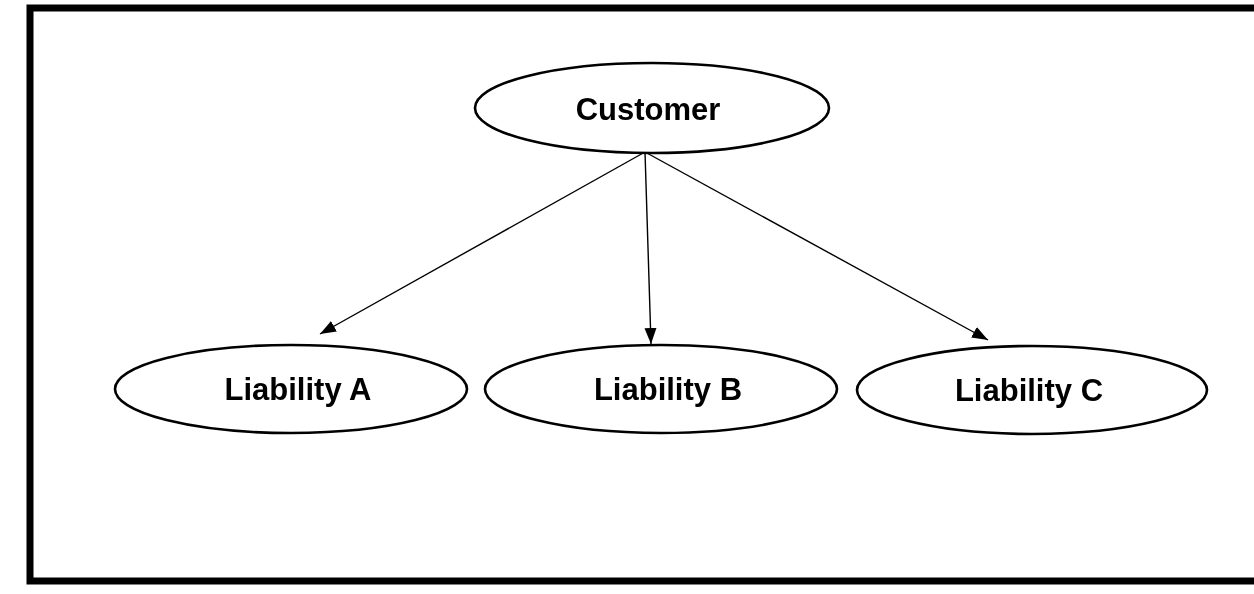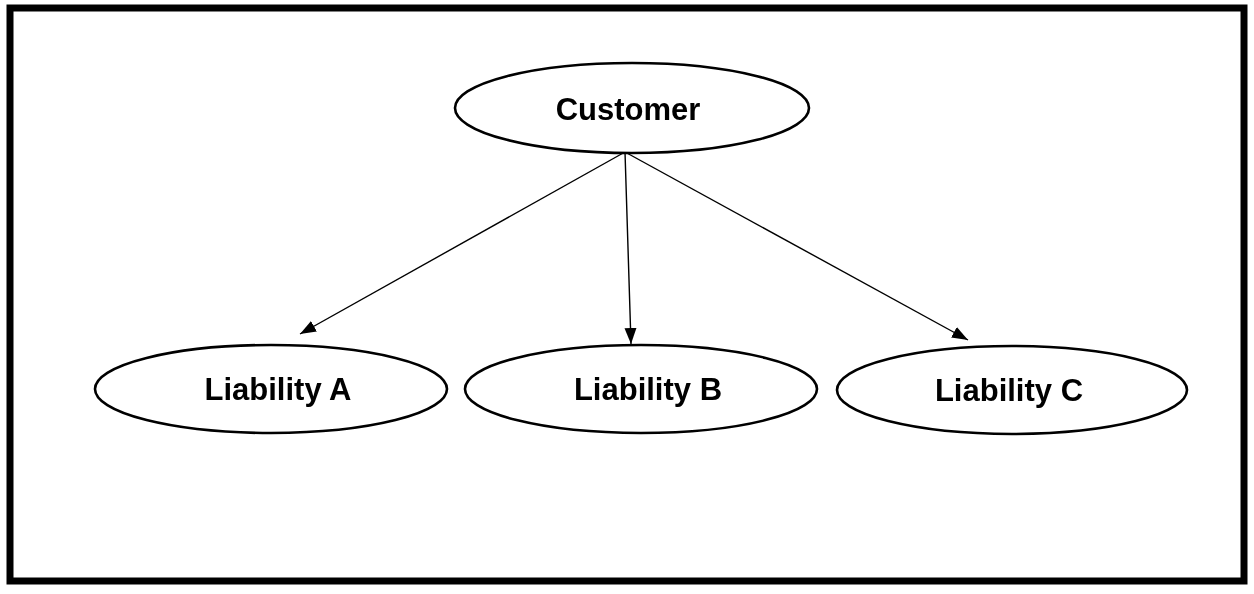--- a/index.html
+++ b/index.html
@@ -8,20 +8,21 @@
     width: 1254px;
     height: 594px;
     background: #ffffff;
     overflow: hidden;
     font-family: "Liberation Sans", sans-serif;
   }
   .diagram-wrap {
     width: 1064px;
     height: 594px;
     position: relative;
+    margin-left: 20px;
   }
   svg {
     display: block;
   }
   .node-shape {
     fill: #ffffff;
     stroke: #000000;
     stroke-width: 2.6;
   }
   .node-label {

